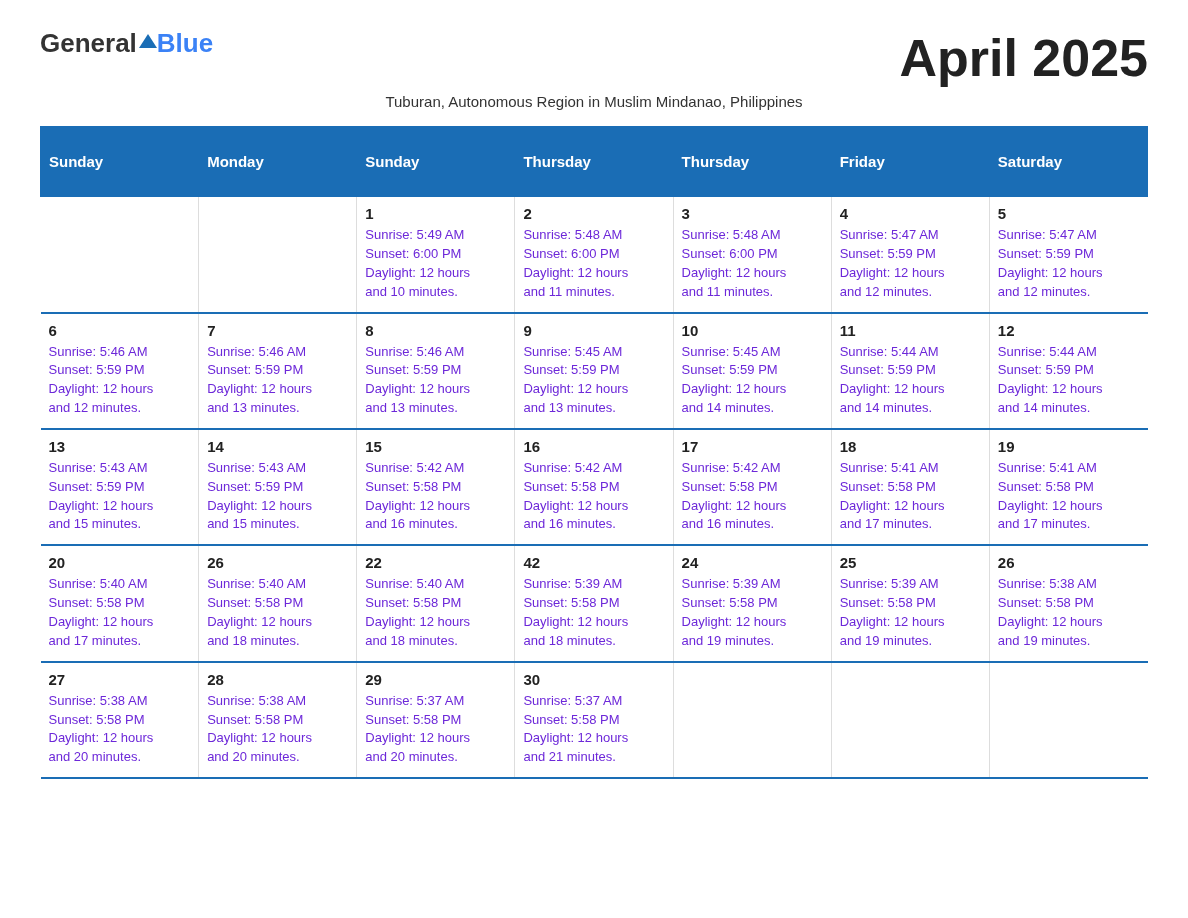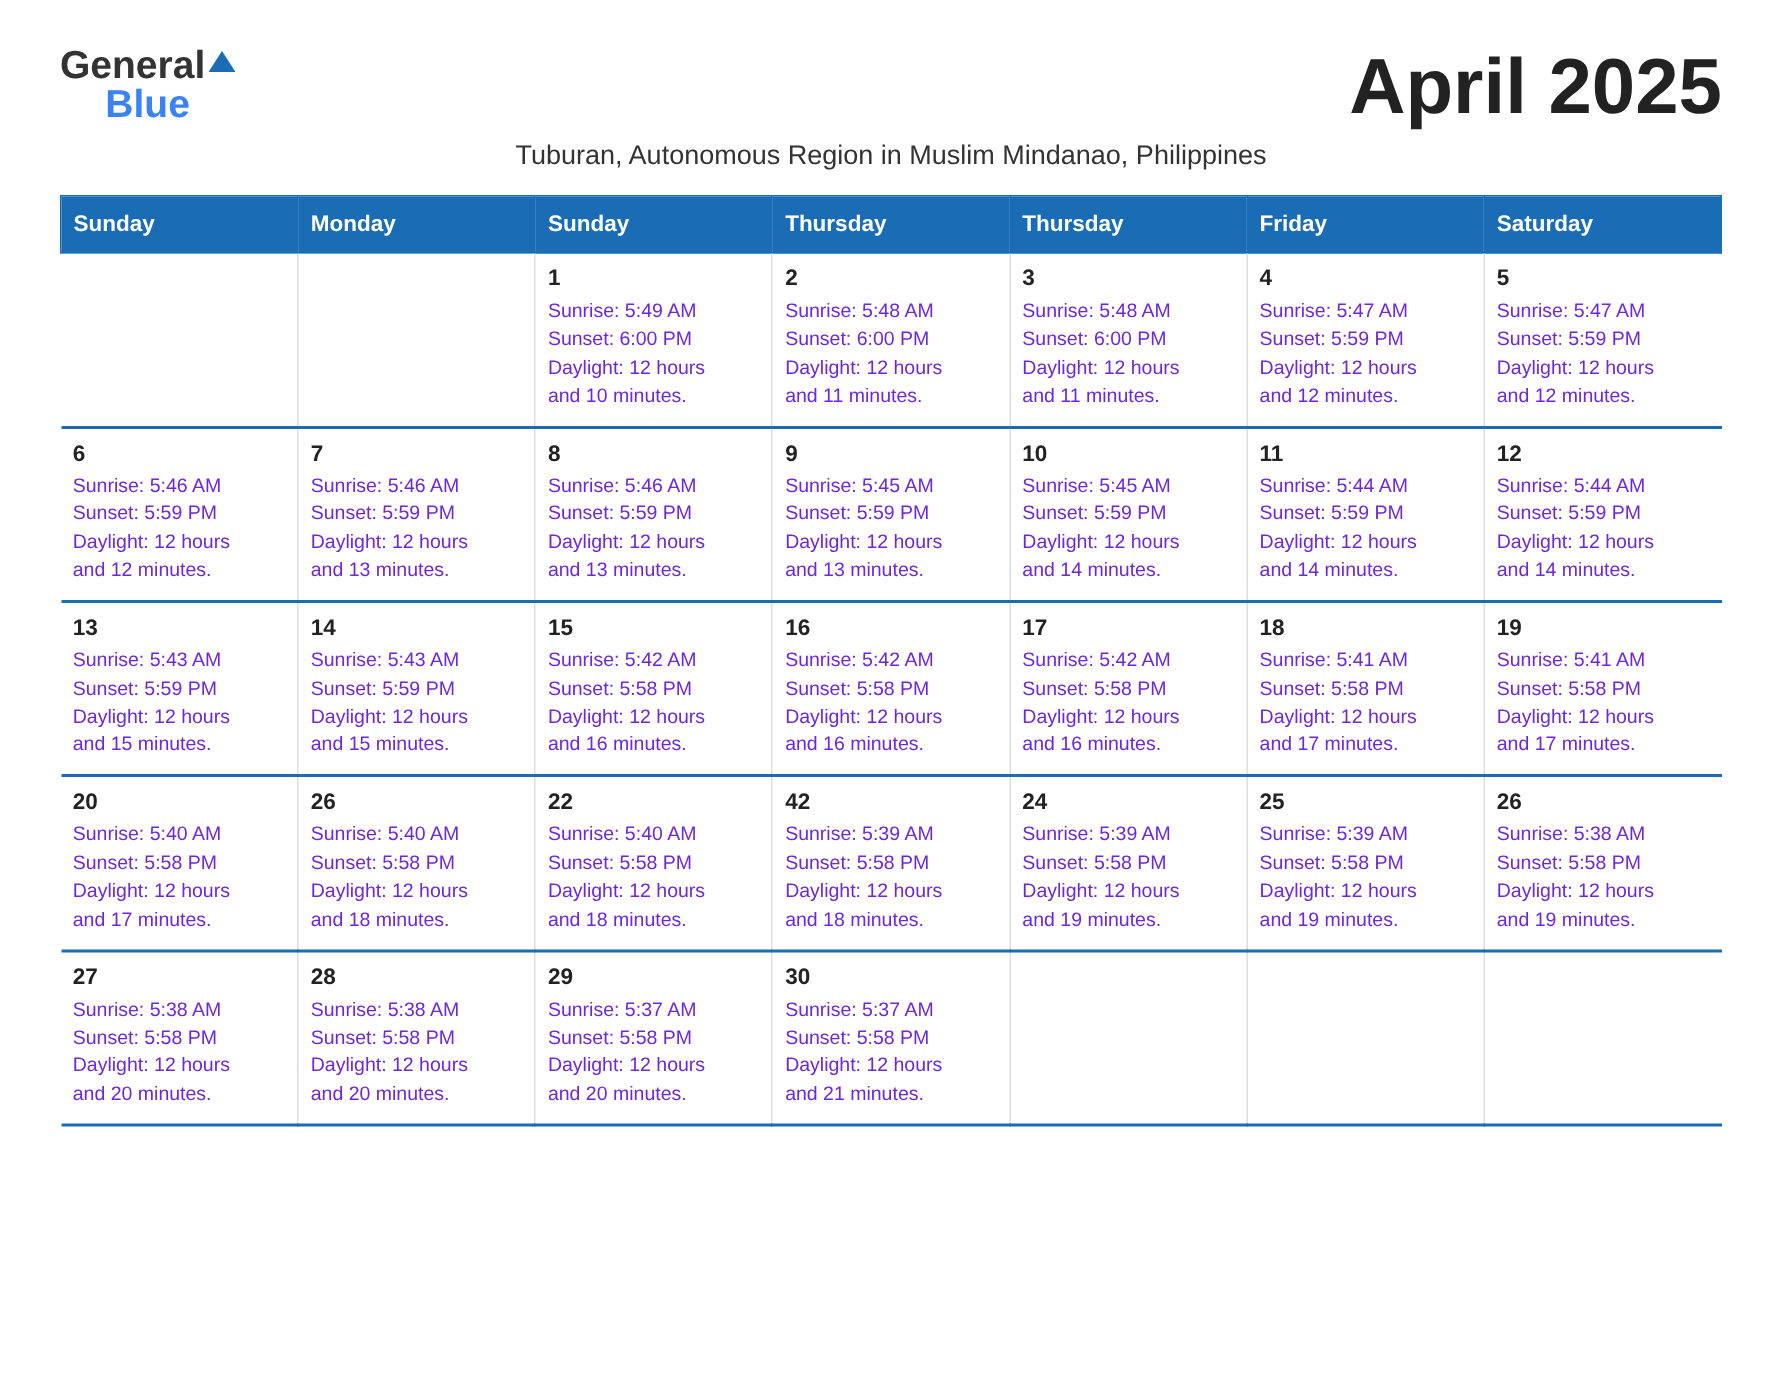--- a/index.html
+++ b/index.html
@@ -10,22 +10,21 @@
       color: #333;
     }
     .header-row {
       display: flex;
       justify-content: space-between;
       align-items: flex-start;
       margin-bottom: 6px;
     }
     .logo {
       display: flex;
-      flex-direction: column;
-      align-items: center;
+      align-items: flex-start;
     }
     .logo-text-general {
       font-size: 26px;
       font-weight: bold;
       color: #333;
       line-height: 1;
     }
     .logo-text-blue {
       font-size: 26px;
       font-weight: bold;
@@ -34,36 +33,36 @@
     }
     .page-title {
       font-size: 52px;
       font-weight: bold;
       color: #222;
       text-align: left;
       line-height: 1.1;
     }
     .subtitle {
       text-align: center;
-      font-size: 18px;
+      font-size: 15px;
       color: #333;
       margin-bottom: 16px;
       font-weight: normal;
     }
     table {
       width: 100%;
       border-collapse: collapse;
       table-layout: fixed;
     }
     thead tr {
       background-color: #1a6db5;
       color: white;
     }
     thead th {
-      padding: 10px 8px;
+      padding: 26px 8px;
       font-size: 15px;
       font-weight: 600;
       text-align: left;
       border: 1px solid #1a6db5;
     }
     tbody tr {
       border-bottom: 2px solid #1a6db5;
     }
     tbody td {
       padding: 8px 8px 10px 8px;

